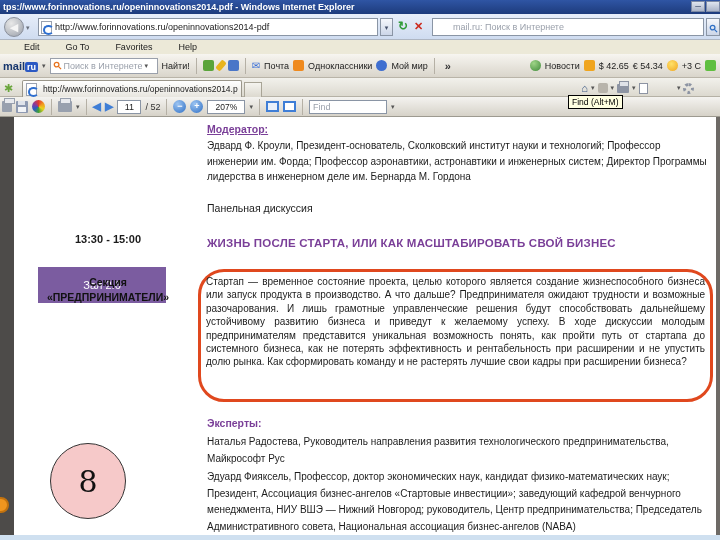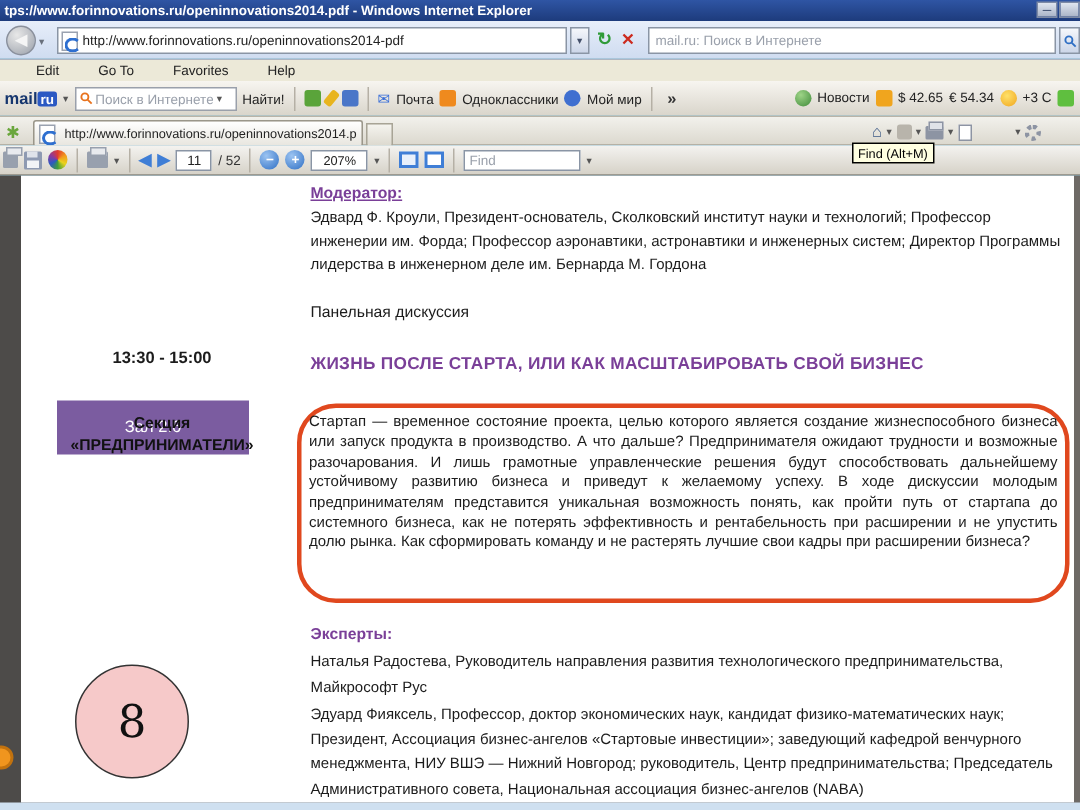--- a/index.html
+++ b/index.html
@@ -1,18 +1,18 @@
 <!DOCTYPE html>
 <html><head>
 <meta charset="utf-8">
 <style>
   * { margin:0; padding:0; box-sizing:border-box; }
   html,body { width:720px; height:540px; }
   body { font-family:"Liberation Sans", sans-serif; }
-  .screen { position:relative; width:720px; height:540px; overflow:hidden; background:#7dd3fc; }
+  .screen { position:relative; width:720px; height:540px; overflow:hidden; background:#84cc16; }
 
   
   .titlebar { position:absolute; left:0; top:0; width:720px; height:14px;
     background:linear-gradient(#2f55a4,#1d3b7c); color:#fff; display:flex; align-items:center; }
   .titlebar .title { font-size:9px; font-weight:bold; padding-left:3px; white-space:nowrap; }
   .winbtns { position:absolute; right:0; top:1px; display:flex; gap:1px; }
   .winbtn { width:14px; height:11px; background:linear-gradient(#dfe5ef,#aab4c8); border:1px solid #7d8aa5;
     font-size:8px; line-height:9px; text-align:center; color:#2a3c5e; }
 
   
@@ -26,36 +26,36 @@
     border:1px solid #8a95a5; display:flex; align-items:center; padding:0 2px; }
   .ie-doc-ico { width:11px; height:13px; background:#fff; border:1px solid #9aa2b0; position:relative; margin-right:3px; flex:none; }
   .ie-doc-ico::after { content:""; position:absolute; left:1px; top:3px; width:7px; height:6px;
     border:2px solid #2e6fd0; border-right-color:transparent; border-radius:50%; }
   .addr-url { font-size:9px; color:#222; white-space:nowrap; overflow:hidden; flex:1; }
   .addr-drop { position:absolute; left:380px; top:4px; width:13px; height:18px; background:linear-gradient(#f5f7fb,#ccd6e8);
     border:1px solid #8a95a5; font-size:7px; text-align:center; line-height:17px; color:#44506a; }
   .refresh-btn { position:absolute; left:398px; top:5px; font-size:12px; color:#2f9b38; font-weight:bold; }
   .stop-btn { position:absolute; left:414px; top:6px; font-size:11px; color:#cc2a1e; font-weight:bold; }
   .ie-search { position:absolute; left:432px; top:4px; width:272px; height:18px; background:#fff;
-    border:1px solid #8a95a5; font-size:9px; color:#9aa0ab; line-height:16px; padding-left:4px;
+    border:1px solid #8a95a5; font-size:9px; color:#9aa0ab; line-height:16px; padding-left:20px;
     white-space:nowrap; overflow:hidden; }
   .ie-search-go { position:absolute; left:706px; top:4px; width:14px; height:18px;
     background:linear-gradient(#f5f7fb,#ccd6e8); border:1px solid #8a95a5; }
 
   
   .menu-row { position:absolute; left:0; top:40px; width:720px; height:14px; background:#ece9d8;
     display:flex; align-items:center; gap:26px; padding-left:24px; }
   .menu-item { font-size:9px; color:#222; }
 
   
   .mail-row { position:absolute; left:0; top:54px; width:720px; height:24px;
     background:linear-gradient(#f7f5f0,#d9d5cb); border-bottom:1px solid #b9b4a8;
     display:flex; align-items:center; font-size:9px; }
   .mr-left { display:flex; align-items:center; gap:4px; padding-left:3px; flex:1; min-width:0; }
-  .mr-right { display:flex; align-items:flex-start; gap:4px; padding-right:4px; }
+  .mr-right { display:flex; align-items:center; gap:4px; padding-right:4px; }
   .mr-logo { font-weight:bold; font-size:11px; color:#16366e; white-space:nowrap; }
   .mr-logo .ru { background:#2b59c3; color:#fff; border-radius:2px; padding:0 2px; font-size:9px; }
   .drop { font-size:7px; color:#555; }
   .mr-search { width:108px; height:16px; background:#fff; border:1px solid #9aa0ab; display:flex;
     align-items:center; gap:2px; padding:0 2px; }
   .mr-search .ph { color:#9aa0ab; font-size:9px; white-space:nowrap; overflow:hidden; }
   .mag { width:9px; height:9px; flex:none; }
   .btn-txt { font-size:9px; color:#222; white-space:nowrap; }
   .vsep { width:1px; height:16px; background:#b5b0a5; margin:0 2px; flex:none; }
   .sq { width:11px; height:11px; border-radius:2px; flex:none; }

